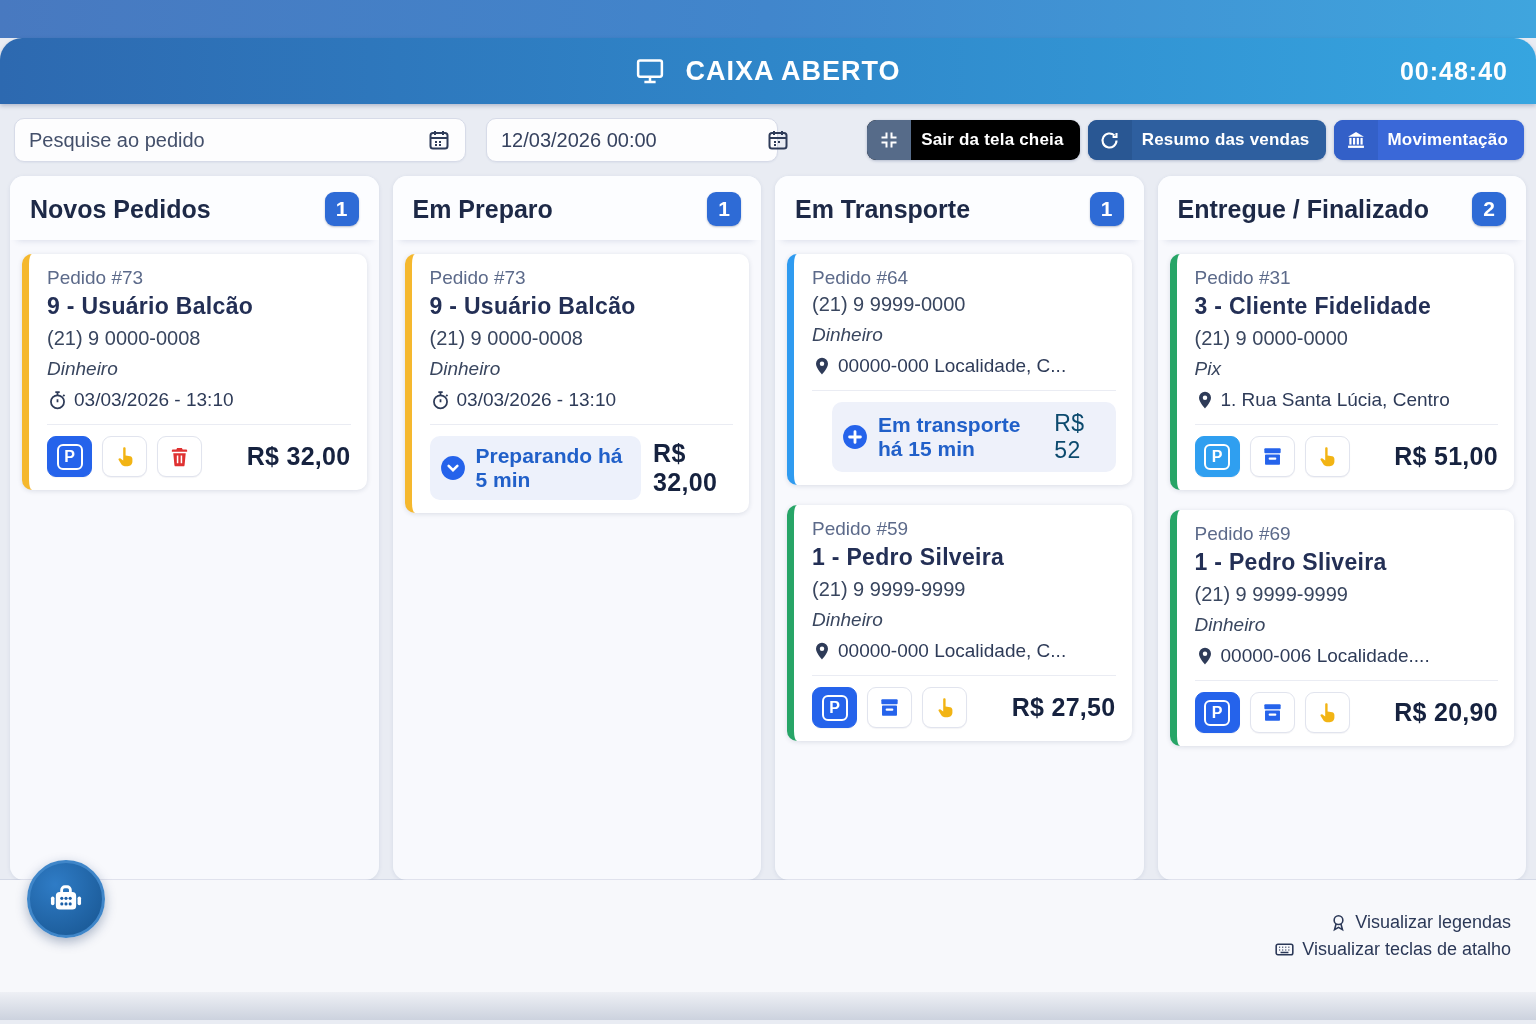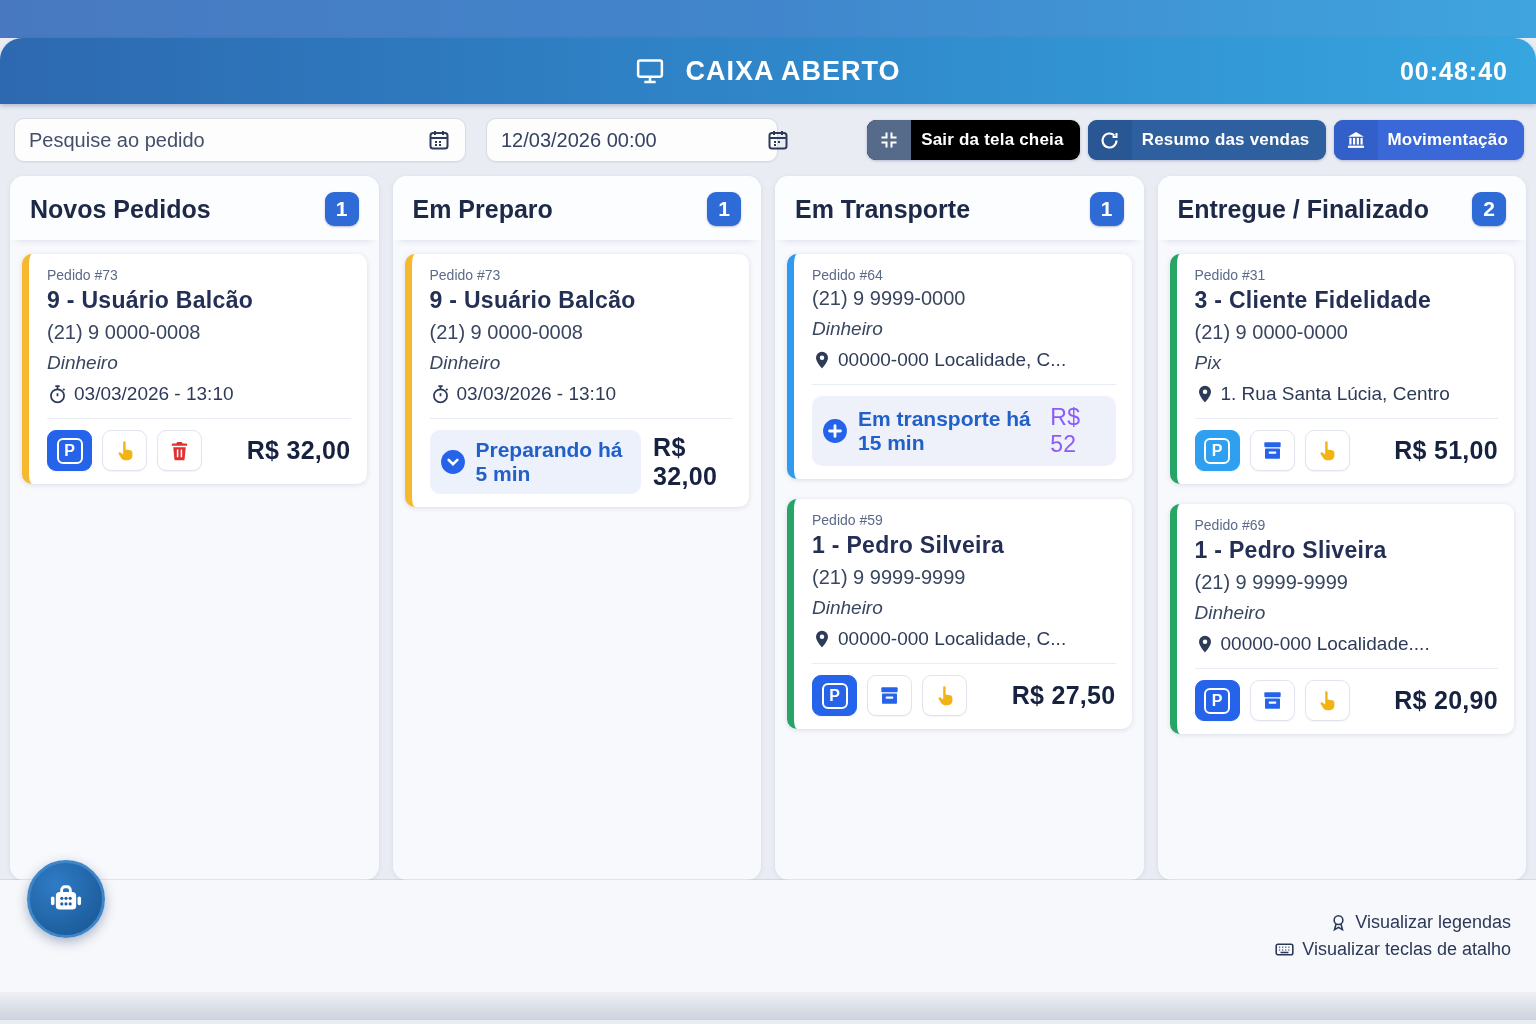--- a/index.html
+++ b/index.html
@@ -50,42 +50,42 @@
     display:flex; align-items:center; justify-content:center; font-size:21px; font-weight:700;
     box-shadow:0 1px 2px rgba(20,40,90,.3); }
   .col-body { padding:14px 12px; display:flex; flex-direction:column; gap:20px; overflow:hidden; }
 
   
   .card { background:#fff; border-radius:10px; box-shadow:0 1px 5px rgba(25,40,80,.13);
     padding:13px 16px 13px 18px; border-left:7px solid #ccc; cursor:pointer; }
   .card--yellow { border-left-color:#f5b82e; }
   .card--blue   { border-left-color:#2f9bf0; }
   .card--green  { border-left-color:#27a567; }
-  .card .order   { color:#5c6a8a; font-size:14px; margin-bottom:4px; }
+  .card .order   { color:#5c6a8a; font-size:19px; margin-bottom:4px; }
   .card .name    { color:#232f55; font-size:23px; font-weight:700; margin-bottom:7px; letter-spacing:.3px; }
   .card .phone   { color:#39465f; font-size:20px; margin-bottom:8px; }
   .card .payment { color:#39465f; font-size:19px; margin-bottom:9px;font-style:italic; }
   .card .meta    { color:#2e3b58; font-size:19px; display:flex; align-items:center; gap:6px;
     padding-bottom:13px; border-bottom:1px solid #eaecf3; }
   .card .footer  { display:flex; align-items:center; padding-top:11px; }
   .actions { display:flex; gap:10px; }
   .act-btn { width:45px; height:41px; border-radius:9px; border:1px solid #e1e4ee; background:#fff;
     display:flex; align-items:center; justify-content:center; cursor:pointer;
     box-shadow:0 1px 1px rgba(30,40,80,.05); }
   .act-btn.primary { background:#2563eb; border-color:#2563eb; }
   .p-glyph { width:26px; height:26px; border:2px solid #fff; border-radius:6px; color:#fff;
     font-weight:700; font-size:16px; display:flex; align-items:center; justify-content:center; }
   .price { margin-left:auto; color:#16223f; font-size:25px; font-weight:700; letter-spacing:.3px; }
-  .price--gray { color:#8b5cf6; font-weight:400; font-size:23px; }
+  .price--gray { color:#0c4a6e; font-weight:400; font-size:23px; }
 
   .status-pill { display:flex; align-items:center; gap:10px; background:#edf1fb; border-radius:10px;
     padding:8px 14px 8px 10px; }
   .status-text { color:#2160c9; font-size:21px; font-weight:600; }
   .status-row { display:flex; align-items:center; gap:10px; background:#eef1fa; border-radius:10px;
-    padding:8px 20px 8px 10px; width:100%; }
+    padding:8px 20px 8px 10px; width:100%;margin-left:20px; }
   .status-row .price--gray { margin-left:6px; }
   .card .footer.footer--pillrow { padding-top:11px; }
   .pill-price { margin-left:12px; color:#16223f; font-size:25px; font-weight:700; }
 
   
   .page-footer { height:112px; background:#f7f8fb; position:relative;
     display:flex; flex-direction:column; align-items:flex-end; justify-content:center;
     gap:6px; padding-right:25px; box-shadow:0 -1px 0 rgba(150,160,190,.25); }
   .foot-link { display:flex; align-items:center; gap:7px; color:#2b3857; font-size:18px; cursor:pointer; }
   .bottom-strip { height:28px; background:linear-gradient(#eef0f5,#ccd2de); }
@@ -383,21 +383,21 @@
         <div class="name">1 - Pedro Sliveira</div>
         <div class="phone">(21) 9 9999-9999</div>
         <div class="payment">Dinheiro</div>
         <div class="meta">
           <span>
             <svg width="20" height="20" viewBox="0 0 24 24" fill="#2e3b58">
               <path d="M12 2a7.2 7.2 0 0 0-7.2 7.2C4.8 14.5 12 22 12 22s7.2-7.5 7.2-12.8A7.2 7.2 0 0 0 12 2z"></path>
               <circle cx="12" cy="9.2" r="2.7" fill="#fff"></circle>
             </svg>
           </span>
-          <span>00000-000 Localidade....</span>
+          <span>00000-006 Localidade....</span>
         </div>
         <div class="footer">
           <div class="actions">
             <button class="act-btn primary">
               <span class="p-glyph">P</span>
             </button>
             <button class="act-btn">
               <span>
                 <svg width="23" height="23" viewBox="0 0 24 24" fill="#2563eb">
                   <rect x="3.5" y="3.5" width="17" height="5" rx="1"></rect>

